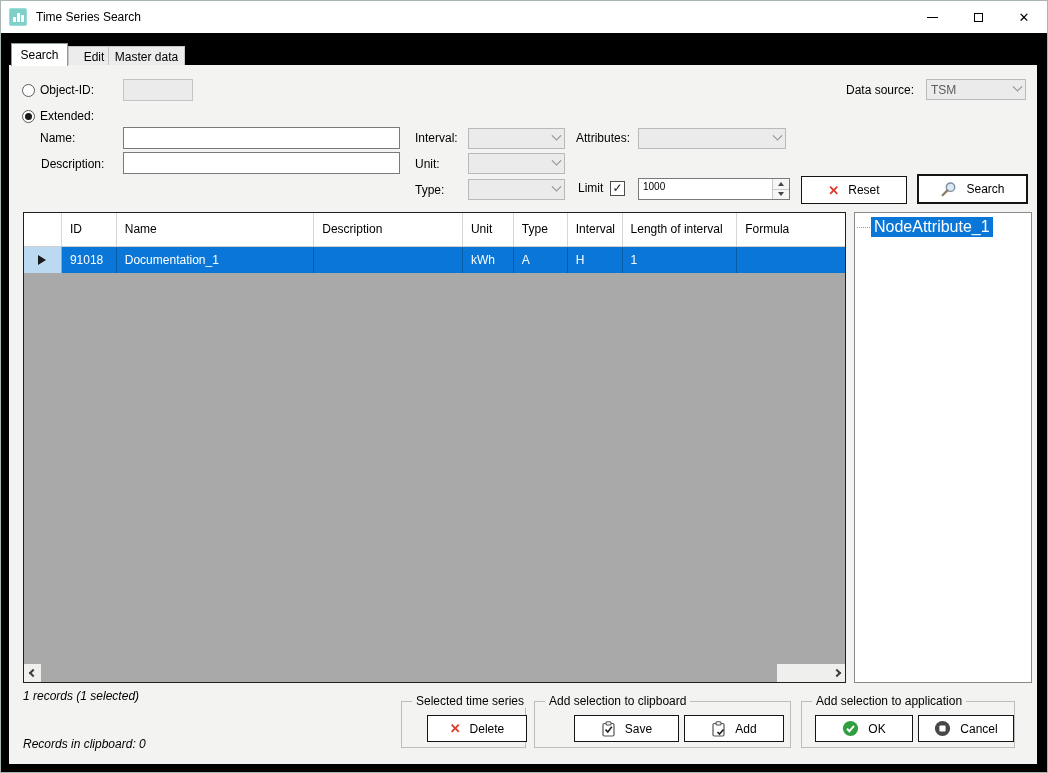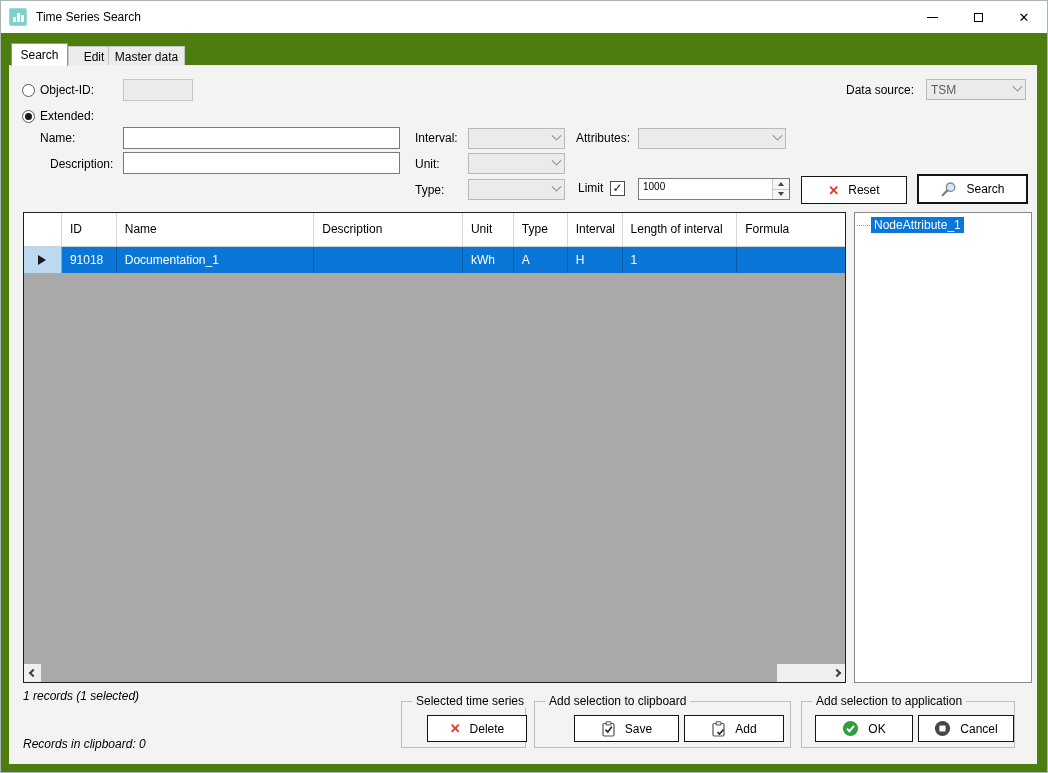--- a/index.html
+++ b/index.html
@@ -14,21 +14,21 @@
   .app-icon i { display:block; width:3px; background:#fff; }
   .app-icon .b1{height:5px} .app-icon .b2{height:9px} .app-icon .b3{height:7px}
   .title-text { font-size:12px; color:#000; }
   .win-btns { margin-left:auto; display:flex; height:32px; }
   .win-btn { width:46px; height:32px; display:flex; align-items:center; justify-content:center; }
   .glyph-min { width:11px; height:1px; background:#000; }
   .glyph-max { width:9px; height:9px; border:1px solid #000; }
   .glyph-close { font-size:13px; line-height:1; color:#000; font-weight:400; }
 
   
-  .tabarea { position:absolute; left:0; top:32px; right:0; bottom:0; background:#4d7c0f; }
+  .tabarea { position:absolute; left:0; top:32px; right:0; bottom:0; background:#000000; }
   .tab { position:absolute; display:flex; align-items:center; justify-content:center; font-size:12px; cursor:default; }
   .tab.active { left:10px; top:10px; height:23px; width:57px; background:#fff; border:1px solid #8f9a99; border-bottom:none; z-index:3; }
   .tab.inactive { top:13px; height:20px; background:#ececec; border:1px solid #c2c7c6; border-bottom:none; color:#000; }
   .tab.t-edit { left:67px; width:52px; }
   .tab.t-master { left:107px; width:77px; }
 
   
   .page { position:absolute; left:8px; top:32px; width:1028px; height:699px; background:#f3f3f1; z-index:2; }
 
   .lbl { position:absolute; font-size:12px; white-space:nowrap; }
@@ -72,21 +72,21 @@
   .hs-arrow { width:17px; display:flex; align-items:center; justify-content:center; }
   .hs-chev-l { width:6px; height:6px; border-left:2px solid #3f3f3f; border-bottom:2px solid #3f3f3f; transform:rotate(45deg); }
   .hs-chev-r { width:6px; height:6px; border-right:2px solid #3f3f3f; border-top:2px solid #3f3f3f; transform:rotate(45deg); }
   .hs-thumb { width:736px; background:#a9a9a9; }
   .hs-track { flex:1; }
 
   
   .tree { position:absolute; left:845px; top:147px; width:178px; height:471px; background:#fff; border:1px solid #8a8a8a; padding:4px 2px; }
   .tree-item { display:flex; align-items:center; }
   .tree-dots { width:13px; height:0; border-top:1px dotted #9a9a9a; margin-right:1px; }
-  .tree-label { background:#0a76d8; color:#fff; font-size:12px; padding:1px 3px; }
+  .tree-label { background:#0a76d8; color:#fff; font-size:16px; padding:1px 3px; }
 
   
   .status { position:absolute; font-style:italic; font-size:12px; }
   .groupbox { position:absolute; top:636px; height:47px; border:1px solid #bdbdbd; }
   .gb-caption { position:absolute; top:-8px; left:10px; background:#f3f3f1; padding:0 4px; font-size:12px; white-space:nowrap; }
   .gb-btn { position:absolute; top:13px; height:27px; background:#fff; border:1px solid #141414; display:flex; align-items:center; justify-content:center; gap:9px; font-size:12px; }
   svg { display:block; }
 </style>
 </head>
 <body>
@@ -129,21 +129,21 @@
       <span class="radio" style="left:13px; top:19px;"></span>
       <span class="lbl" style="left:31px; top:18px;">Object-ID:</span>
       <div class="tbox disabled" style="left:114px; top:14px; width:70px; height:22px;"></div>
 
       <span class="radio selected" style="left:13px; top:45px;"></span>
       <span class="lbl" style="left:31px; top:44px;">Extended:</span>
 
       <span class="lbl" style="left:31px; top:66px;">Name:</span>
       <div class="tbox" style="left:114px; top:62px; width:277px; height:22px;"></div>
 
-      <span class="lbl" style="left:41px; top:92px;">Description:</span>
+      <span class="lbl" style="left:32px; top:92px;">Description:</span>
       <div class="tbox" style="left:114px; top:87px; width:277px; height:22px;"></div>
 
       <span class="lbl" style="left:406px; top:66px;">Interval:</span>
       <div class="combo" style="left:459px; top:63px; width:97px; height:21px;">
           <span></span>
           <span class="chev"></span>
         </div>
 
       <span class="lbl" style="left:406px; top:92px;">Unit:</span>
       <div class="combo" style="left:459px; top:88px; width:97px; height:21px;">

